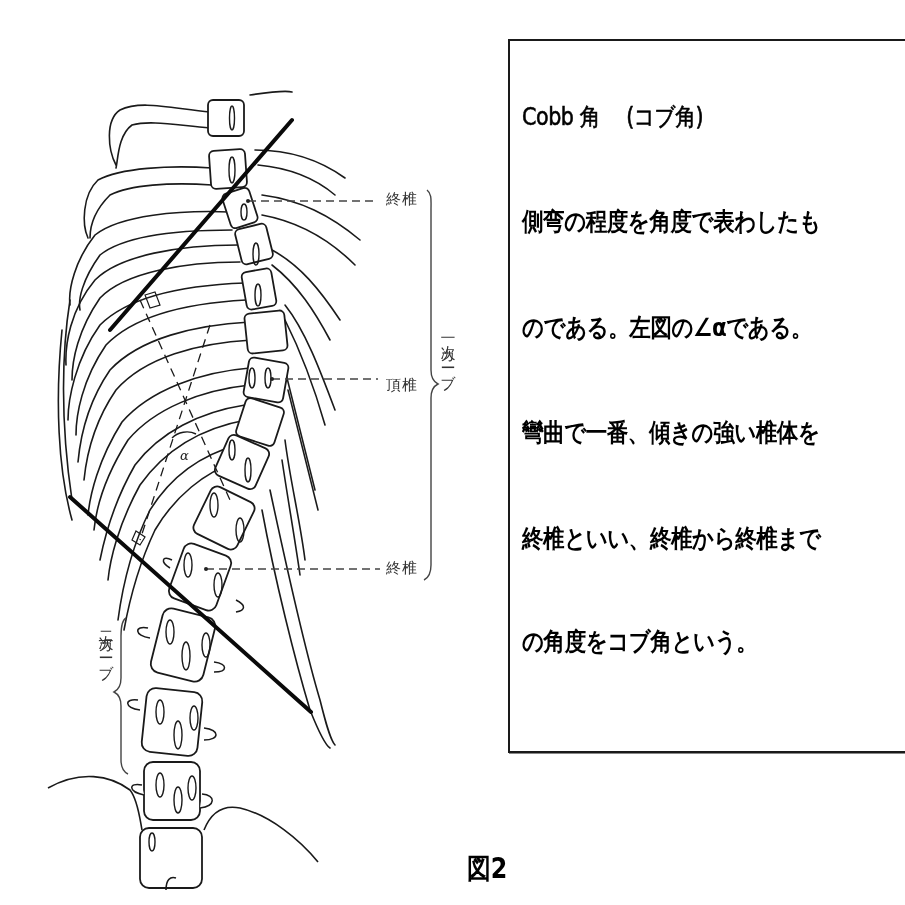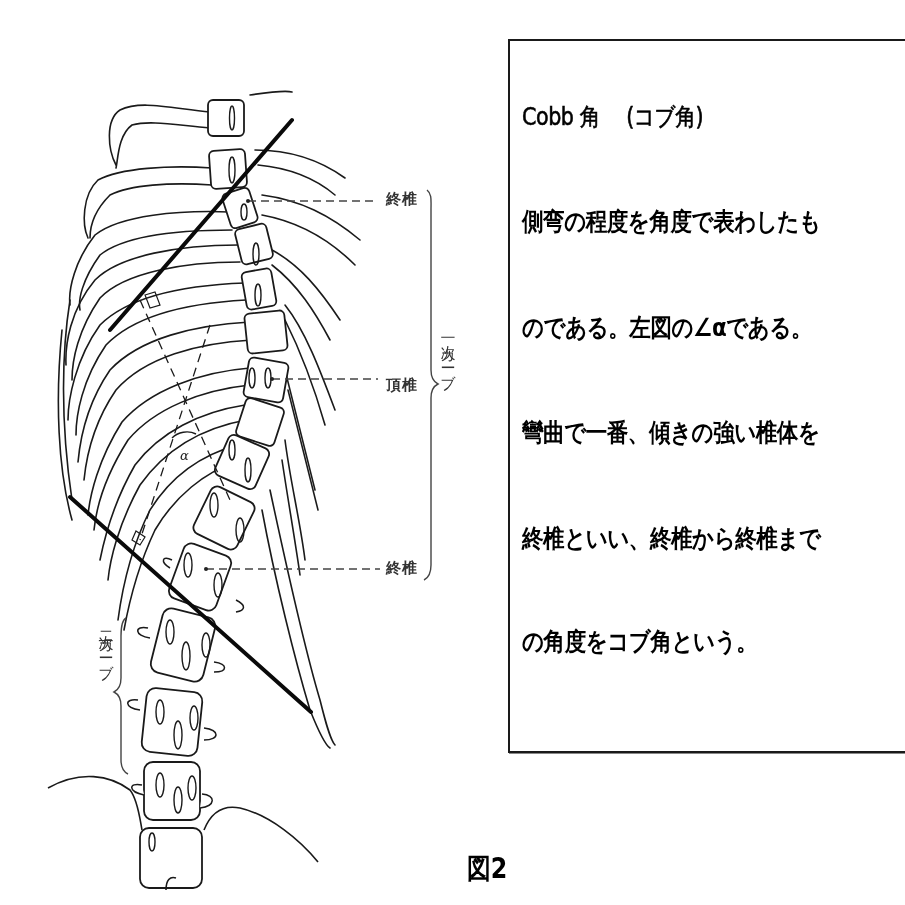--- a/index.html
+++ b/index.html
@@ -1,20 +1,20 @@
 <!DOCTYPE html>
 <html><head>
 <meta charset="utf-8">
 <style>
   html, body { margin: 0; padding: 0; background: #ffffff; }
   body { width: 905px; height: 905px; position: relative; overflow: hidden;
          font-family: "DejaVu Sans", sans-serif; color: #000; }
   #figure { position: absolute; left: 0; top: 0; width: 500px; height: 905px; }
   .label-jp { position: absolute; font-family: "DejaVu Serif", serif; font-size: 15px;
-              color: #333; letter-spacing: 1px; white-space: nowrap; font-weight: bold; }
+              color: #333; letter-spacing: 1px; white-space: nowrap; }
   .label-vert { position: absolute; font-family: "DejaVu Serif", serif; font-size: 15px;
                 color: #333; writing-mode: vertical-rl; letter-spacing: 4px; }
   .alpha { position: absolute; font-family: "DejaVu Serif", serif; font-style: italic;
            font-size: 13px; color: #222; }
   #textbox { position: absolute; left: 508px; top: 39px; width: 381px; height: 710px;
              border: 2px solid #1a1a1a; box-shadow: 1px 1px 0 #888; background: #fff; padding-left: 44px; }
   .tb-line { position: absolute; left: 12px; font-weight: bold; font-size: 25px;
              white-space: nowrap; transform: scaleX(0.86); transform-origin: left center;
              letter-spacing: -0.5px; }
   .tb-title { font-weight: normal; font-size: 24px; -webkit-text-stroke: 0.6px #000; }

